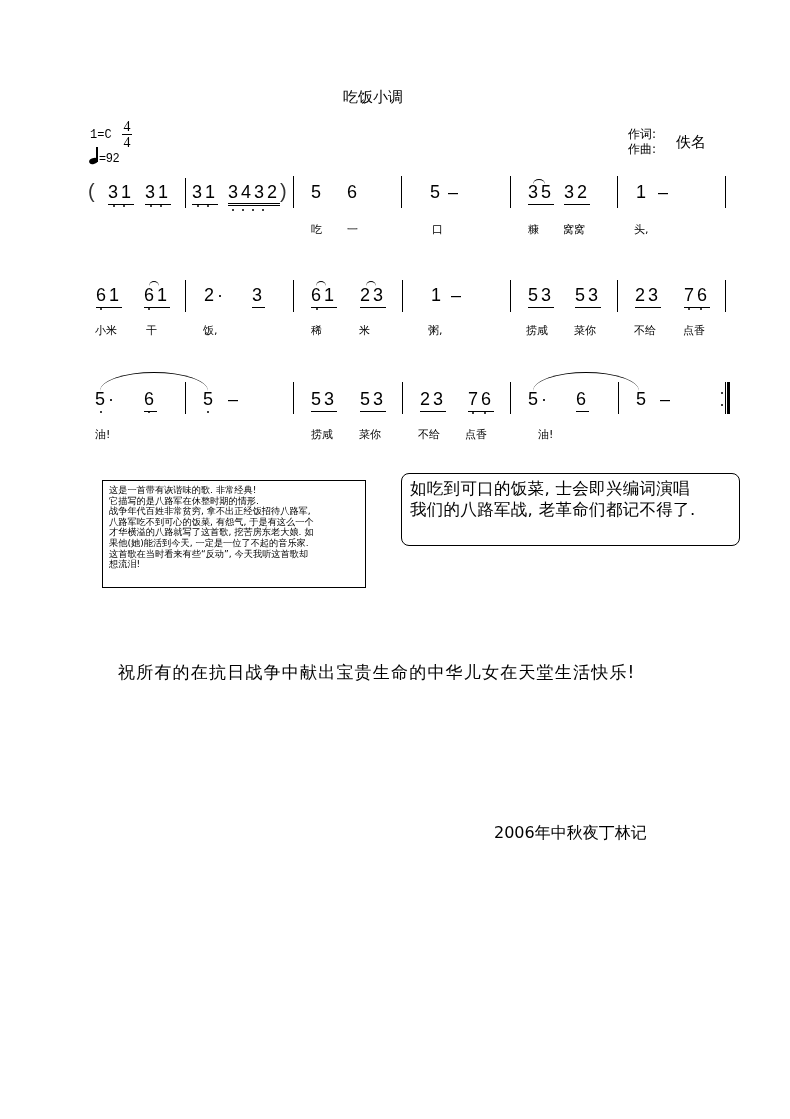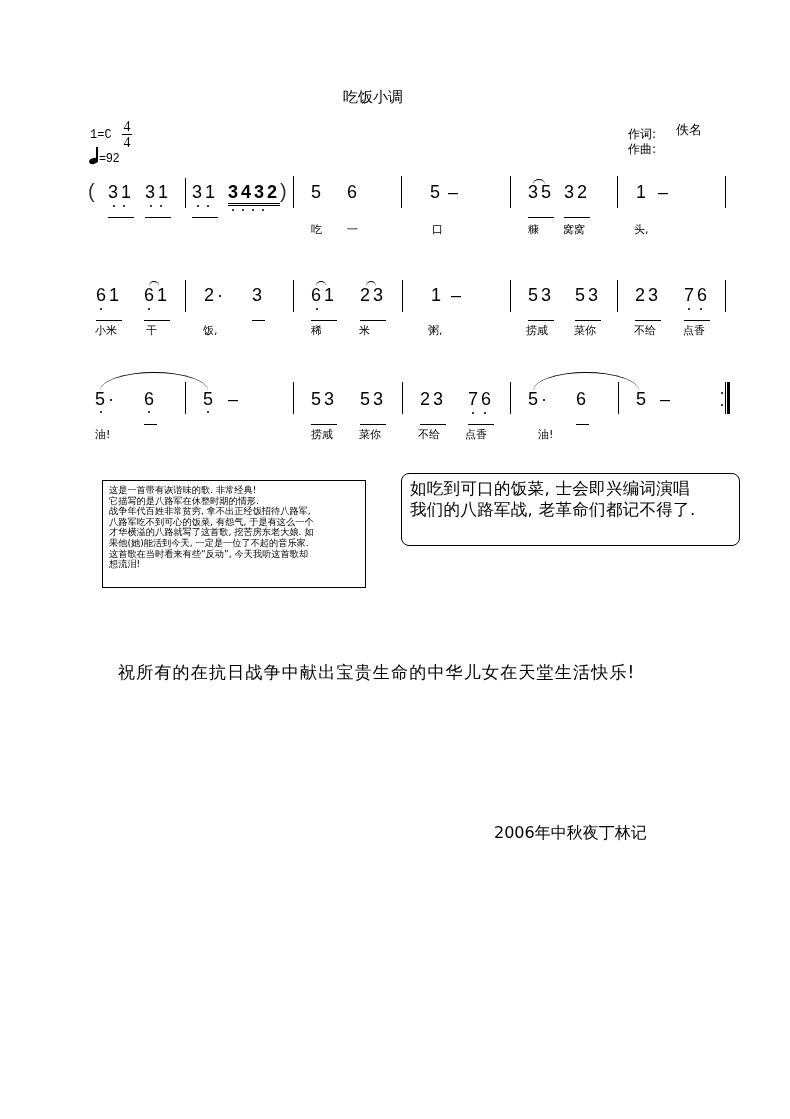--- a/index.html
+++ b/index.html
@@ -9,24 +9,24 @@
   .title { left:0; width:790px; top:88px; text-align:center; font-size:15px; padding-left:0; }
   .title span { position:absolute; left:343px; }
   .key { left:90px; top:128px; font-size:12px; font-family:Liberation Mono, monospace; }
   .frac { left:121px; top:119px; font-size:14px; text-align:center; width:12px; line-height:15px; font-family:"Liberation Serif",serif; }
   .frac .line { border-top:1px solid #000; margin:0 1px; }
   .tempo { left:89px; top:147px; font-size:12px; font-family:"Liberation Sans",sans-serif; }
   .note-glyph { display:inline-block; position:relative; width:10px; height:18px; vertical-align:bottom; }
   .note-glyph .stem { position:absolute; left:7px; top:0; width:2px; height:15px; background:#000; }
   .note-glyph .head { position:absolute; left:0; top:11px; width:9px; height:6px; background:#000; border-radius:50%; transform:rotate(-20deg); }
   .credits { left:628px; top:127px; font-size:12px; line-height:15px; }
-  .author { left:676px; top:121px; font-size:13px; }
+  .author { left:676px; top:133px; font-size:15px; }
   .bar { position:absolute; width:1px; background:#000; }
   .n { position:absolute; font-family:"Liberation Sans",sans-serif; font-size:18px; line-height:20px; letter-spacing:3px; }
-  .n.u { border-bottom:1px solid #000; padding-bottom:15px; }
+  .n.u { border-bottom:1px solid #000; padding-bottom:2px; }
   .n.uu { border-bottom:3px double #000; padding-bottom:1px; }
   .dot { position:absolute; width:2px; height:2px; background:#000; border-radius:1px; }
   .lyr { position:absolute; font-size:11px; }
   .paren { position:absolute; font-size:20px; color:#333; font-family:"Liberation Sans",sans-serif; }
   .tie { position:absolute; border-top:1px solid #000; border-radius:50% 50% 0 0 / 100% 100% 0 0; }
   .box1 { left:102px; top:480px; width:264px; height:108px; border:1px solid #000; font-size:9.2px; line-height:10.6px; padding:4px 6px; box-sizing:border-box; }
   .box1 div { white-space:nowrap; }
   .box2 { left:401px; top:473px; width:339px; height:73px; border:1px solid #000; border-radius:8px; font-size:16.5px; line-height:21px; padding:4px 6px 0 8px; box-sizing:border-box; }
   .box2 div { white-space:nowrap; letter-spacing:0.3px; }
   .blessing { left:118px; top:661px; font-size:17px; letter-spacing:1.2px; white-space:nowrap; }
@@ -61,21 +61,21 @@
   <span class="n u" style="left:108px;top:182px;">31</span>
   <span class="dot" style="left:113px;top:205px;"></span>
     <span class="dot" style="left:123px;top:205px;"></span>
   <span class="n u" style="left:145px;top:182px;">31</span>
   <span class="dot" style="left:150px;top:205px;"></span>
     <span class="dot" style="left:160px;top:205px;"></span>
   <div class="bar" style="left:185px;top:178px;height:30px;"></div>
   <span class="n u" style="left:192px;top:182px;">31</span>
   <span class="dot" style="left:197px;top:205px;"></span>
     <span class="dot" style="left:207px;top:205px;"></span>
-  <span class="n uu" style="left:228px;top:182px;font-weight:bold;">3432</span>
+  <span class="n uu" style="left:228px;top:182px;">3432</span>
   <span class="dot" style="left:232px;top:209px;"></span>
     <span class="dot" style="left:242px;top:209px;"></span>
     <span class="dot" style="left:252px;top:209px;"></span>
     <span class="dot" style="left:262px;top:209px;"></span>
   <span class="paren" style="left:280px;top:180px;">)</span>
   <div class="bar" style="left:293px;top:176px;height:32px;"></div>
   <span class="n" style="left:311px;top:182px;">5</span>
   <span class="n" style="left:347px;top:182px;">6</span>
   <div class="bar" style="left:401px;top:176px;height:32px;"></div>
   <span class="n" style="left:430px;top:182px;">5</span>

